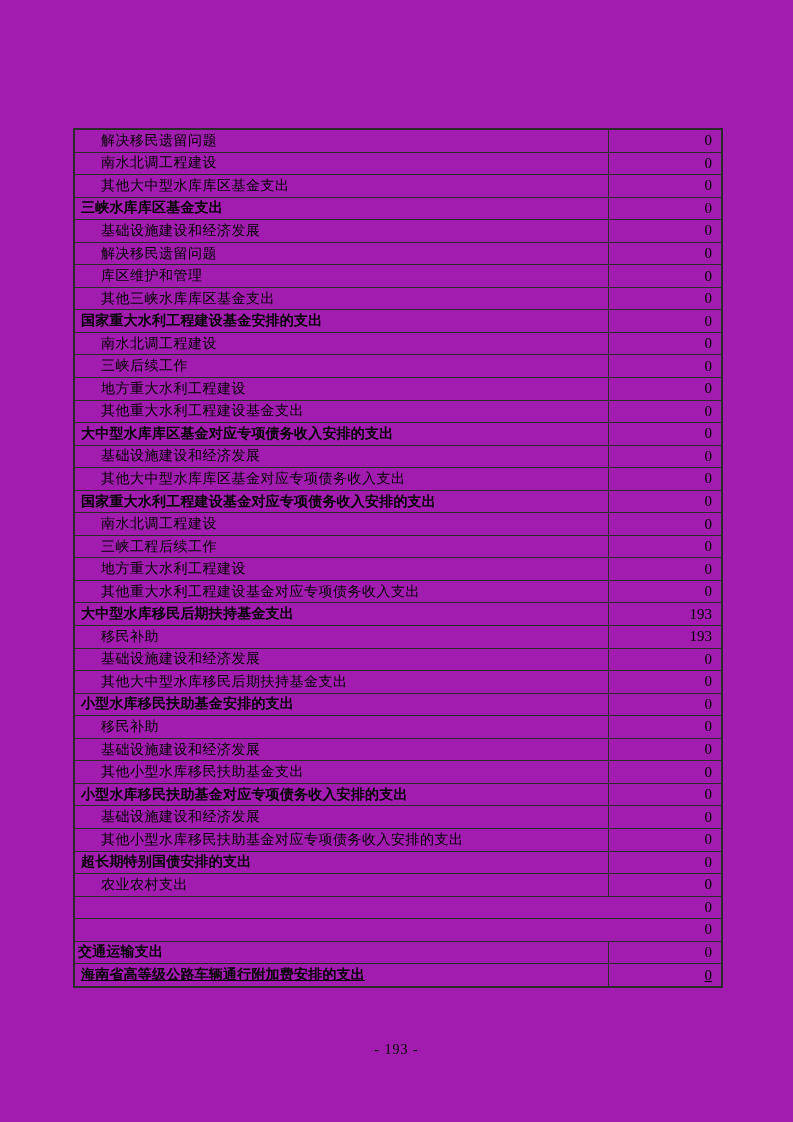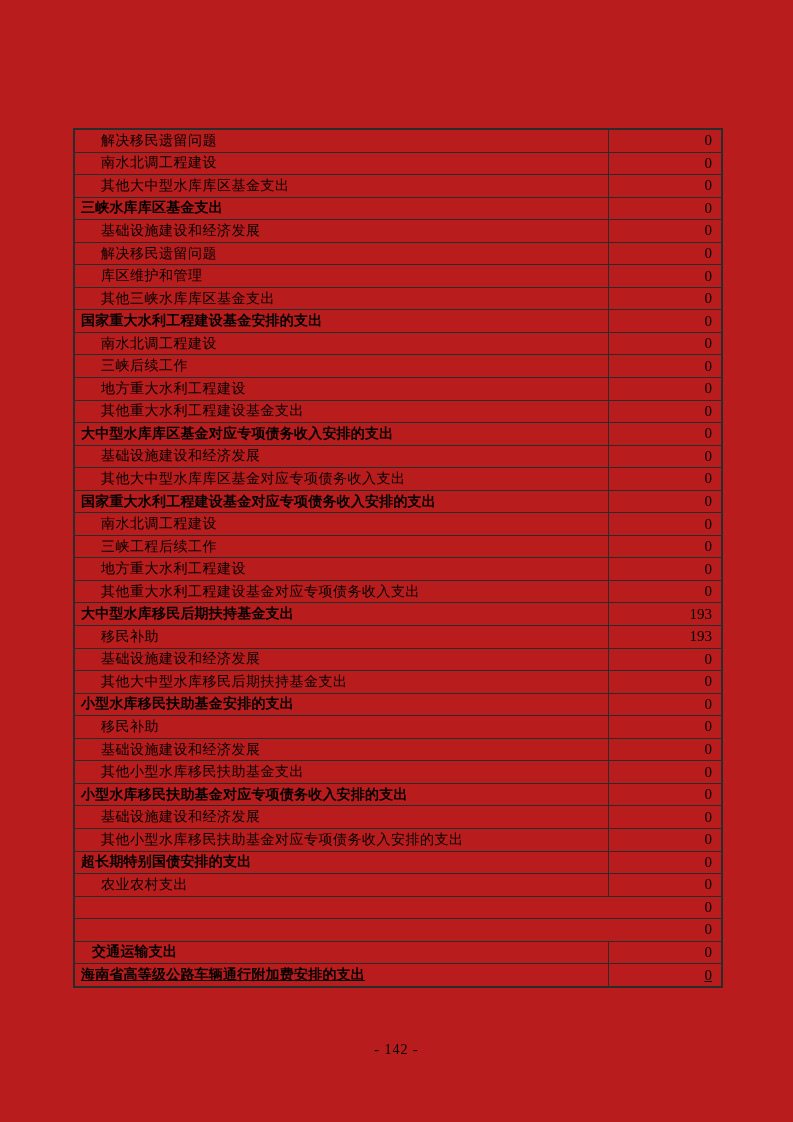--- a/index.html
+++ b/index.html
@@ -4,21 +4,21 @@
 <style>
   html, body {
     margin: 0;
     padding: 0;
     background: #ffffff;
   }
   .page {
     position: relative;
     width: 793px;
     height: 1122px;
-    background: #b91c1c;
+    background: #a21caf;
     overflow: hidden;
     font-family: "Liberation Serif", serif;
     color: #000000;
   }
   .budget-table {
     position: absolute;
     left: 73px;
     top: 128px;
     width: 650px;
     height: 860px;
@@ -52,21 +52,21 @@
     border-right: 1px solid #2b2b2b;
     font-size: 14px;
     font-family: "Liberation Serif", "DejaVu Serif", serif;
     letter-spacing: 0.5px;
   }
   .label.bold {
     font-weight: bold;
     font-family: "Liberation Sans", "DejaVu Sans", sans-serif;
     letter-spacing: 0.2px;
   }
-  .label.lv0 { padding-left: 17px; font-family: Liberation Serif, serif; }
+  .label.lv0 { padding-left: 3px; font-family: Liberation Serif, serif; }
   .label.lv1 { padding-left: 6px; }
   .label.lv2 { padding-left: 26px; }
   .value {
     flex: 1 1 auto;
     justify-content: flex-end;
     padding-right: 9px;
     font-size: 15px;
     font-family: "Liberation Serif", "DejaVu Serif", serif;
   }
   .page-number {
@@ -268,15 +268,15 @@
       <div class="cell label lv0 bold">交通运输支出</div>
       <div class="cell value">0</div>
     </div>
 
     <div class="row">
       <div class="cell label lv1 bold">海南省高等级公路车辆通行附加费安排的支出</div>
       <div class="cell value">0</div>
     </div>
   </div>
 
-  <div class="page-number">- 142 -</div>
+  <div class="page-number">- 193 -</div>
 
 </div>
 
 </body></html>

